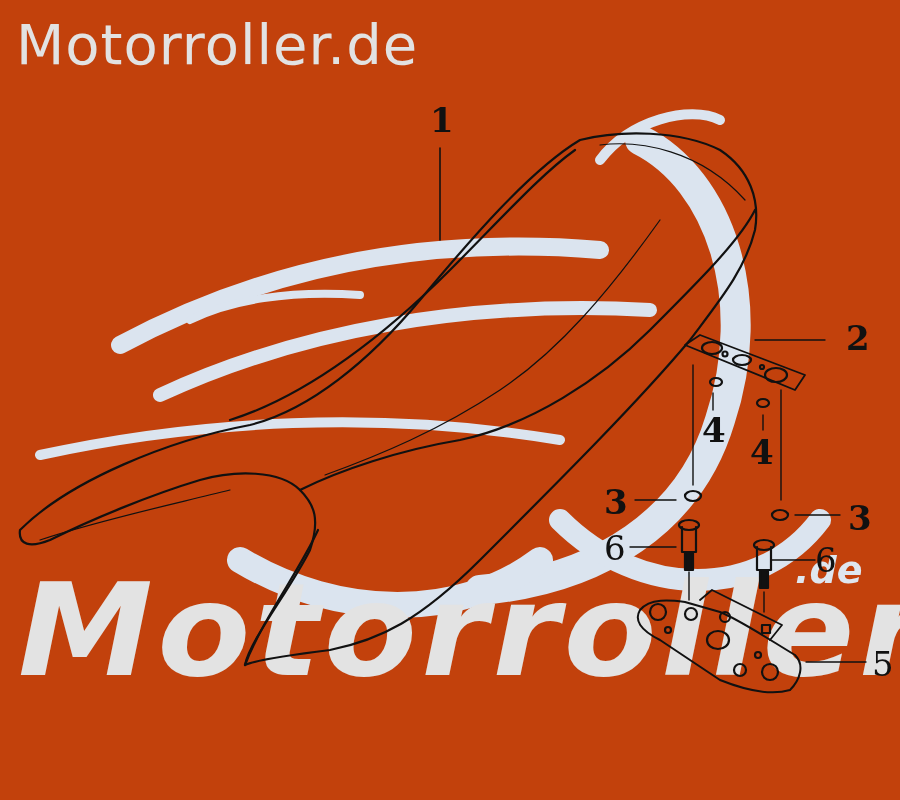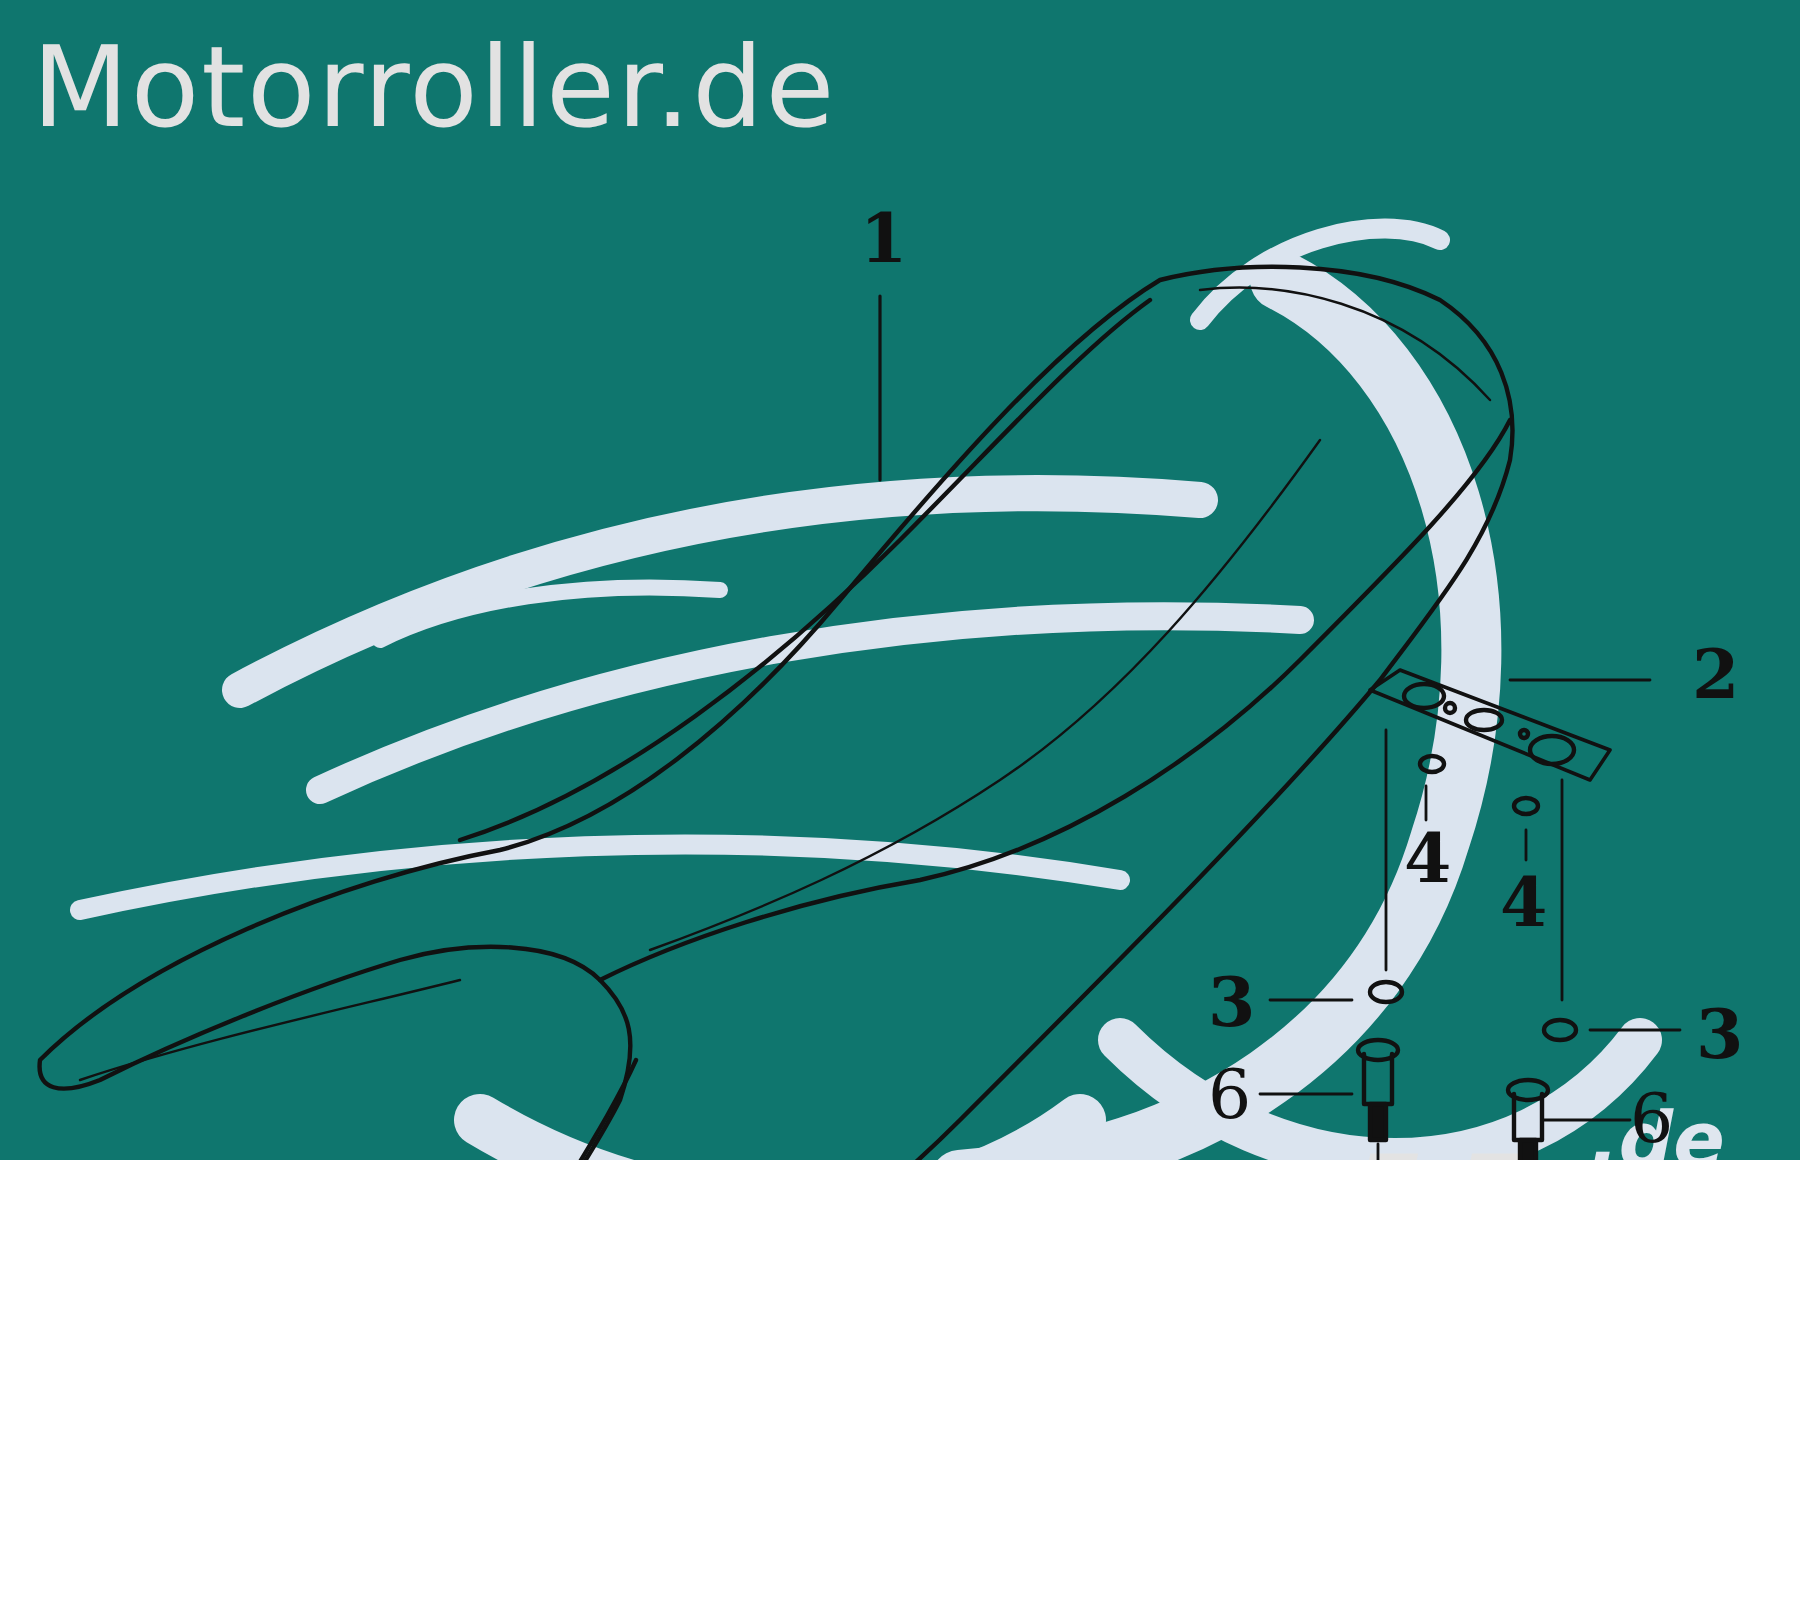--- a/index.html
+++ b/index.html
@@ -1,16 +1,16 @@
 <!DOCTYPE html>
 <html><head>
 <meta charset="utf-8">
 <style>
   html,body{margin:0;padding:0;background:#ffffff;}
-  #stage{position:relative;width:900px;height:580px;overflow:hidden;background:#0f766e;font-family:"DejaVu Sans",sans-serif;}
+  #stage{position:relative;width:900px;height:800px;overflow:hidden;background:#c2410c;font-family:"DejaVu Sans",sans-serif;}
   .brand{position:absolute;left:16px;top:12px;font-family:"DejaVu Sans",sans-serif;font-size:56px;color:#e2e2e2;letter-spacing:1px;}
   .wm-big{position:absolute;left:18px;top:556px;font-family:"DejaVu Sans",sans-serif;font-weight:bold;font-style:italic;font-size:128px;color:#e3e3e3;letter-spacing:4px;transform:scaleX(1.06);transform-origin:left;}
   .wm-de{position:absolute;left:795px;top:548px;font-family:"DejaVu Sans",sans-serif;font-weight:bold;font-style:italic;font-size:38px;color:#dfe6ef;}
   svg.layer{position:absolute;left:0;top:0;}
   .callout{position:absolute;font-family:"DejaVu Serif",serif;color:#111;}
   .bold{font-weight:bold;font-size:34px;}
   .thin{font-weight:normal;font-size:34px;}
 </style>
 </head>
 <body>

